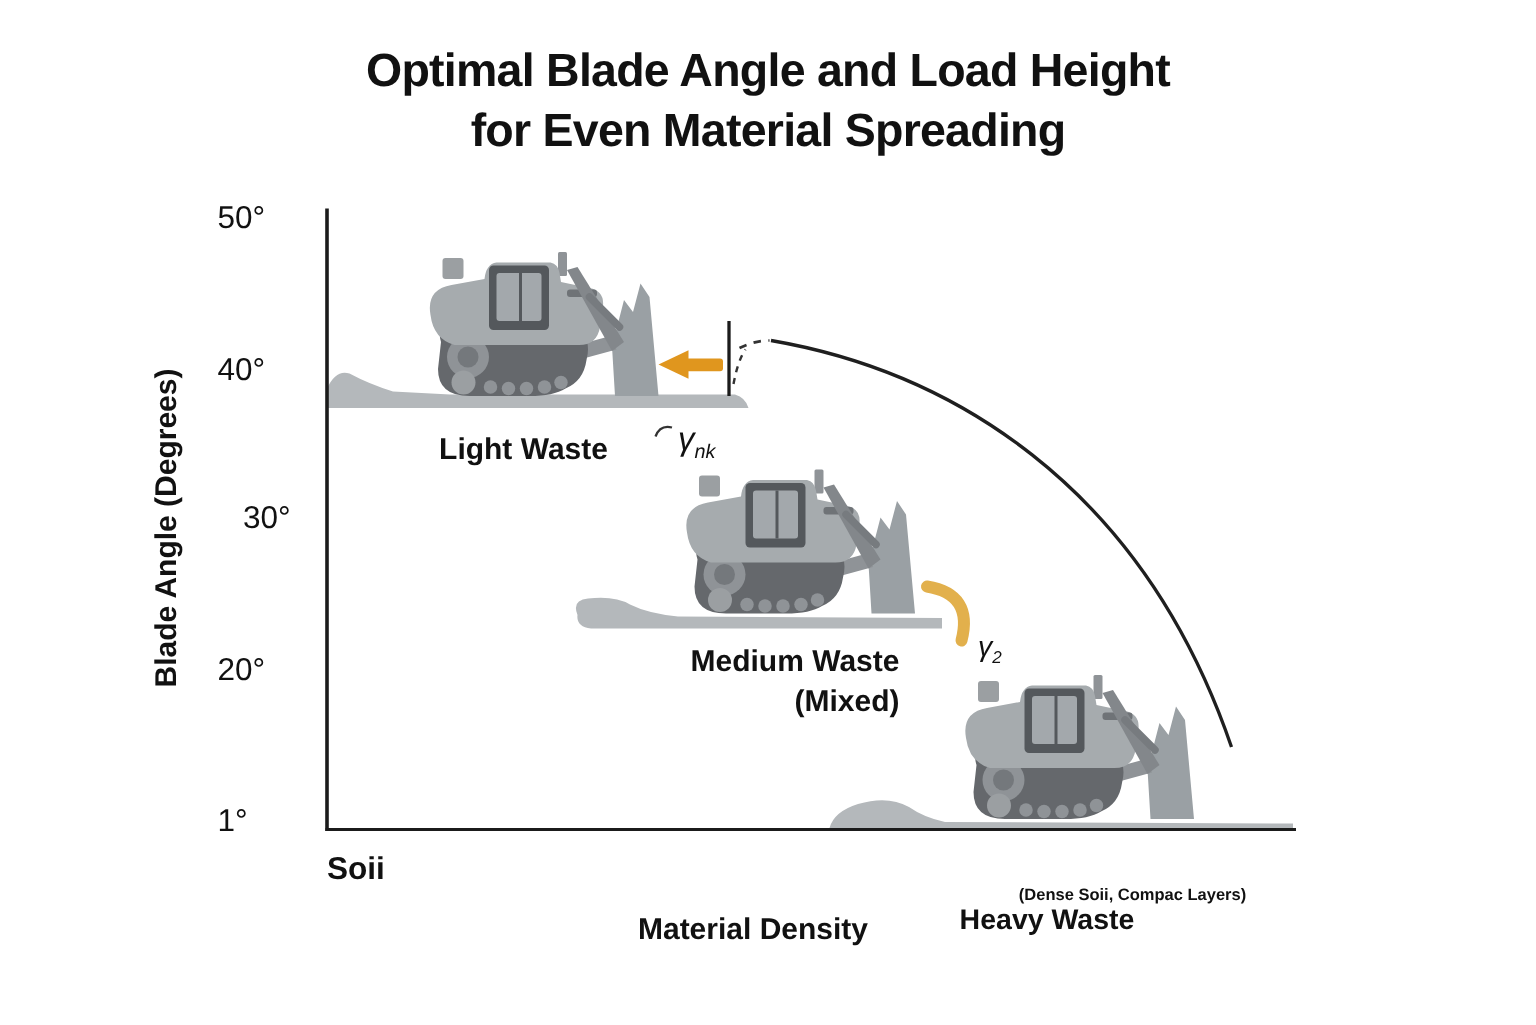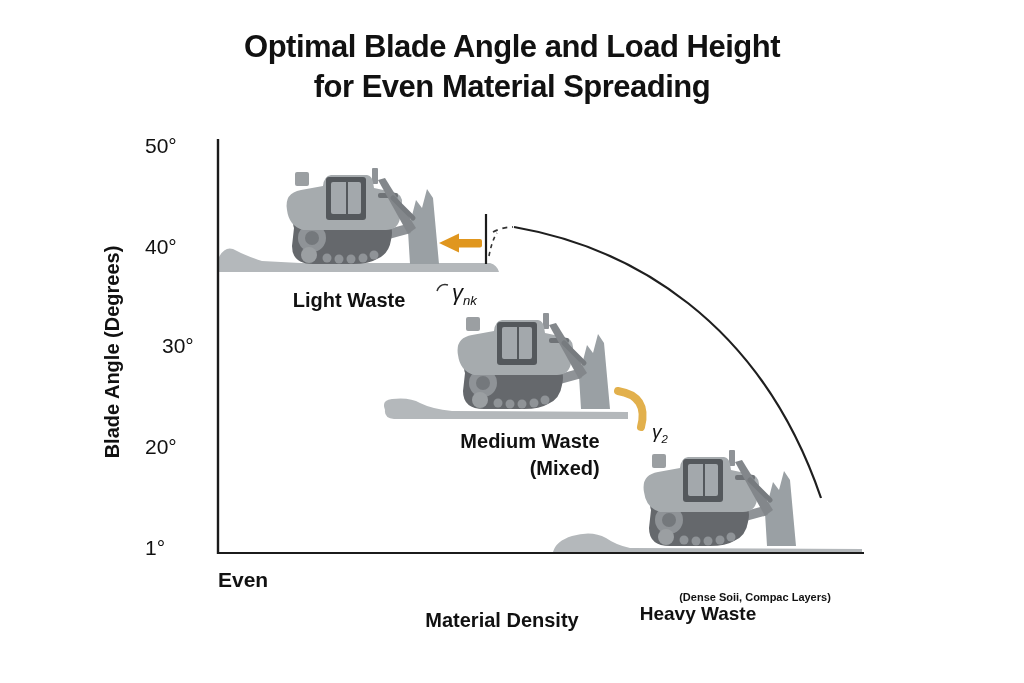--- a/index.html
+++ b/index.html
@@ -111,20 +111,20 @@
   <div class="abs scene-label" style="left:530px;top:428px;">
     <div>Medium Waste</div>
     <div class="sub">(Mixed)</div>
   </div>
 
   <div class="abs heavy-label" style="left:698px;top:566px;font-size:19px;line-height:24px;margin-top:36px;">
     <div>Heavy Waste</div>
   </div>
   <div class="abs heavy-label" style="left:755px;top:591px;font-size:11px;">(Dense Soii, Compac Layers)</div>
 
-  <div class="abs xlab" style="left:218px;top:568px;font-size:21px;">Even</div>
+  <div class="abs xlab" style="left:218px;top:568px;font-size:21px;">Soii</div>
   <div class="abs xlab" style="left:502px;top:609px;transform:translateX(-50%);">Material Density</div>
 
   <div class="abs gamma" style="left:452px;top:280px;font-size:22px;"><span>γ</span><sub>nk</sub></div>
 
   <div class="abs gamma" style="left:632px;top:421px;font-size:19px;margin-left:20px;"><span>γ</span><sub>2</sub></div>
 
 </div>
 
 </body></html>

